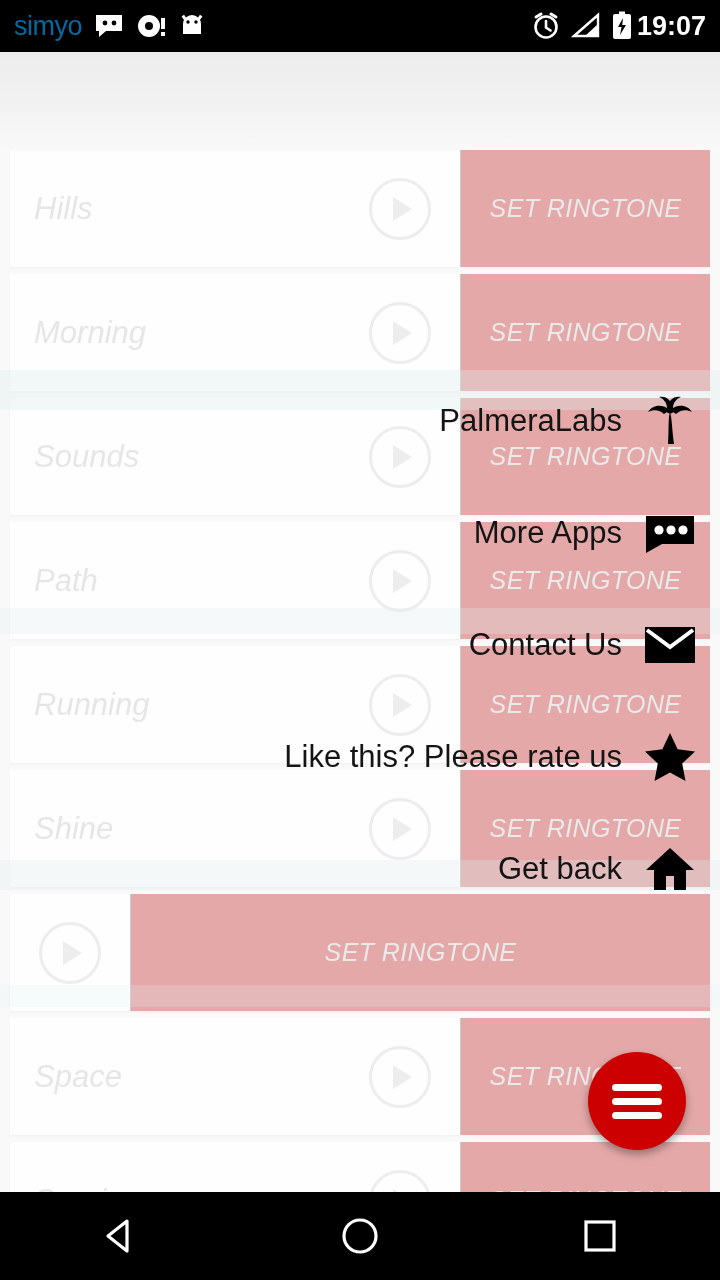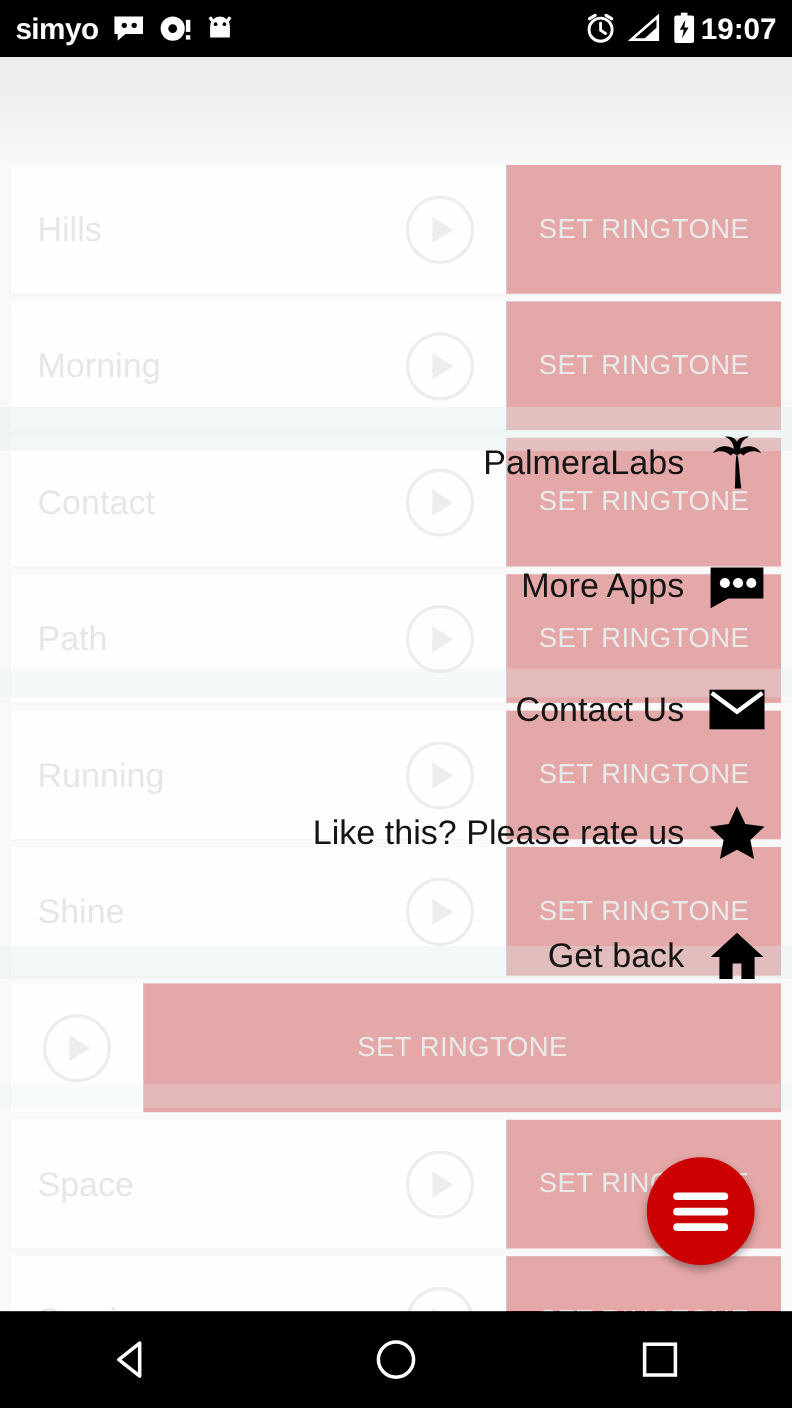--- a/index.html
+++ b/index.html
@@ -19,23 +19,23 @@
   
   #statusbar {
     position: absolute; top: 0; left: 0;
     width: 720px; height: 52px;
     background: #000000;
     display: flex; align-items: center;
     padding: 0 14px;
     color: #ffffff;
   }
   #carrier {
-    font-size: 27px; font-weight: bold;
+    font-size: 27px; font-weight: normal;
     letter-spacing: -0.5px;
-    color: #ffffff;
+    color: #0369a1;
   }
   .sb-icon { display: inline-flex; align-items: center; justify-content: center; }
   #sb-left-icons { display: flex; align-items: center; gap: 12px; margin-left: 12px; }
   #sb-right { margin-left: auto; display: flex; align-items: center; gap: 10px; }
   #clock { font-size: 27px; font-weight: bold; color: #fff; margin-left: 4px; }
 
   
   #bg-gradient {
     position: absolute; top: 52px; left: 0;
     width: 720px; height: 1140px;
@@ -46,20 +46,21 @@
     width: 720px; height: 1140px;
     padding-top: 98px;
   }
   .row {
     position: relative;
     margin: 0 10px 7px 10px;
     height: 117px;
     background: #fbfbfb;
     display: flex; align-items: center;
     box-shadow: 0 1px 2px rgba(0,0,0,0.10);
+    font-style: italic;
   }
   .row-name {
     font-size: 31px;
     color: #bdbdbd;
     padding-left: 24px;
     flex: 0 0 330px;
     white-space: nowrap;
     overflow: hidden;
   }
   .row-play {
@@ -241,21 +242,21 @@
       <div class="row-name">Morning</div>
       <div class="row-play">
           <div class="play-circle">
             <div class="play-tri"></div>
           </div>
         </div>
       <div class="row-set">SET RINGTONE</div>
     </div>
 
     <div class="row">
-      <div class="row-name">Contact</div>
+      <div class="row-name">Sounds</div>
       <div class="row-play">
           <div class="play-circle">
             <div class="play-tri"></div>
           </div>
         </div>
       <div class="row-set">SET RINGTONE</div>
     </div>
 
     <div class="row">
       <div class="row-name">Path</div>

